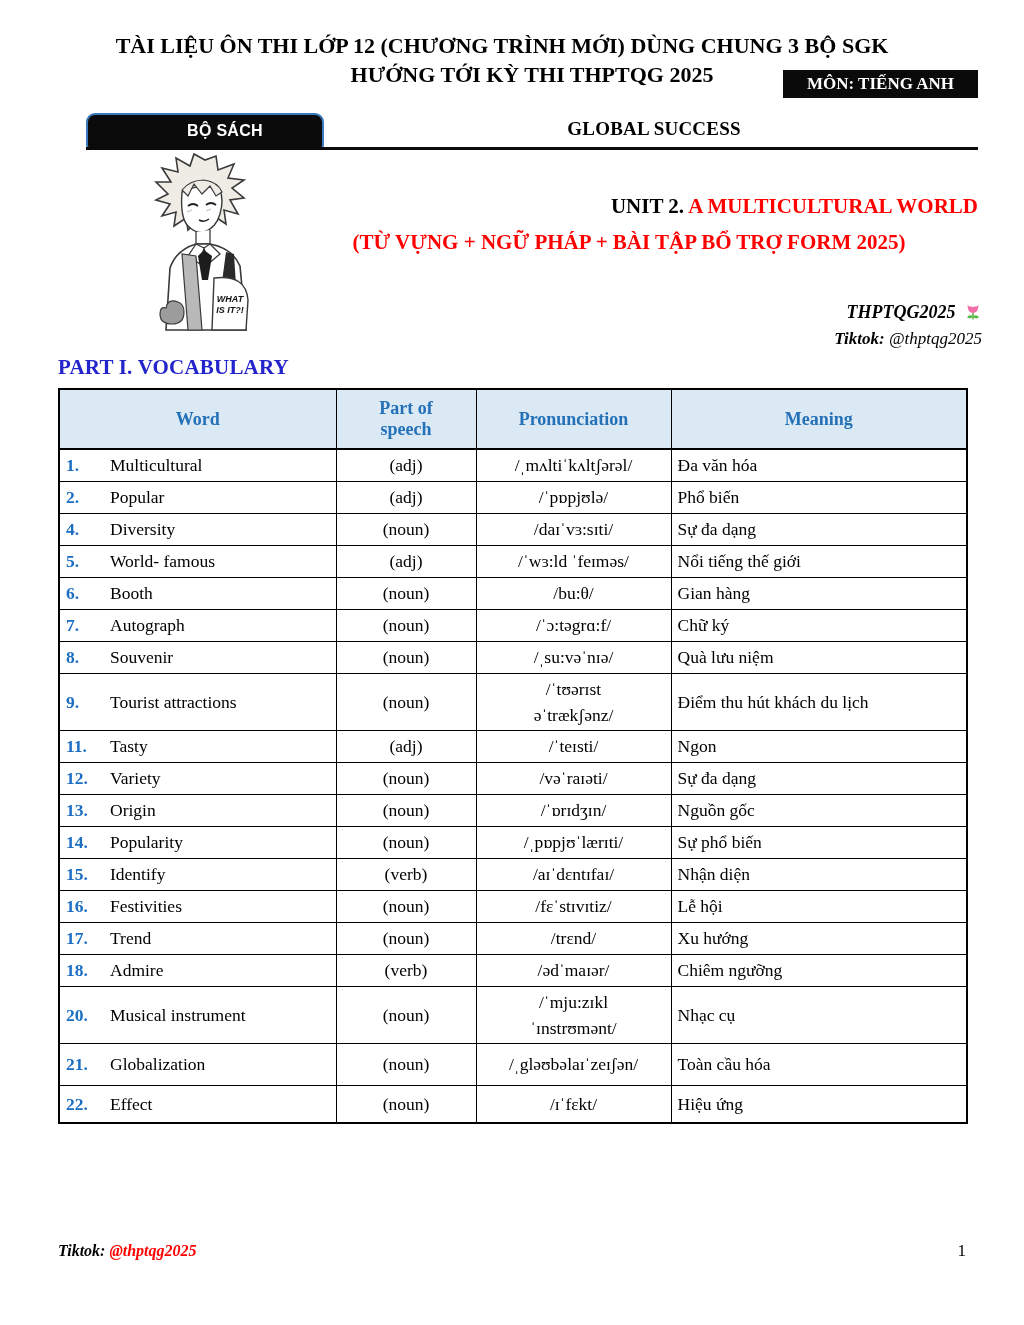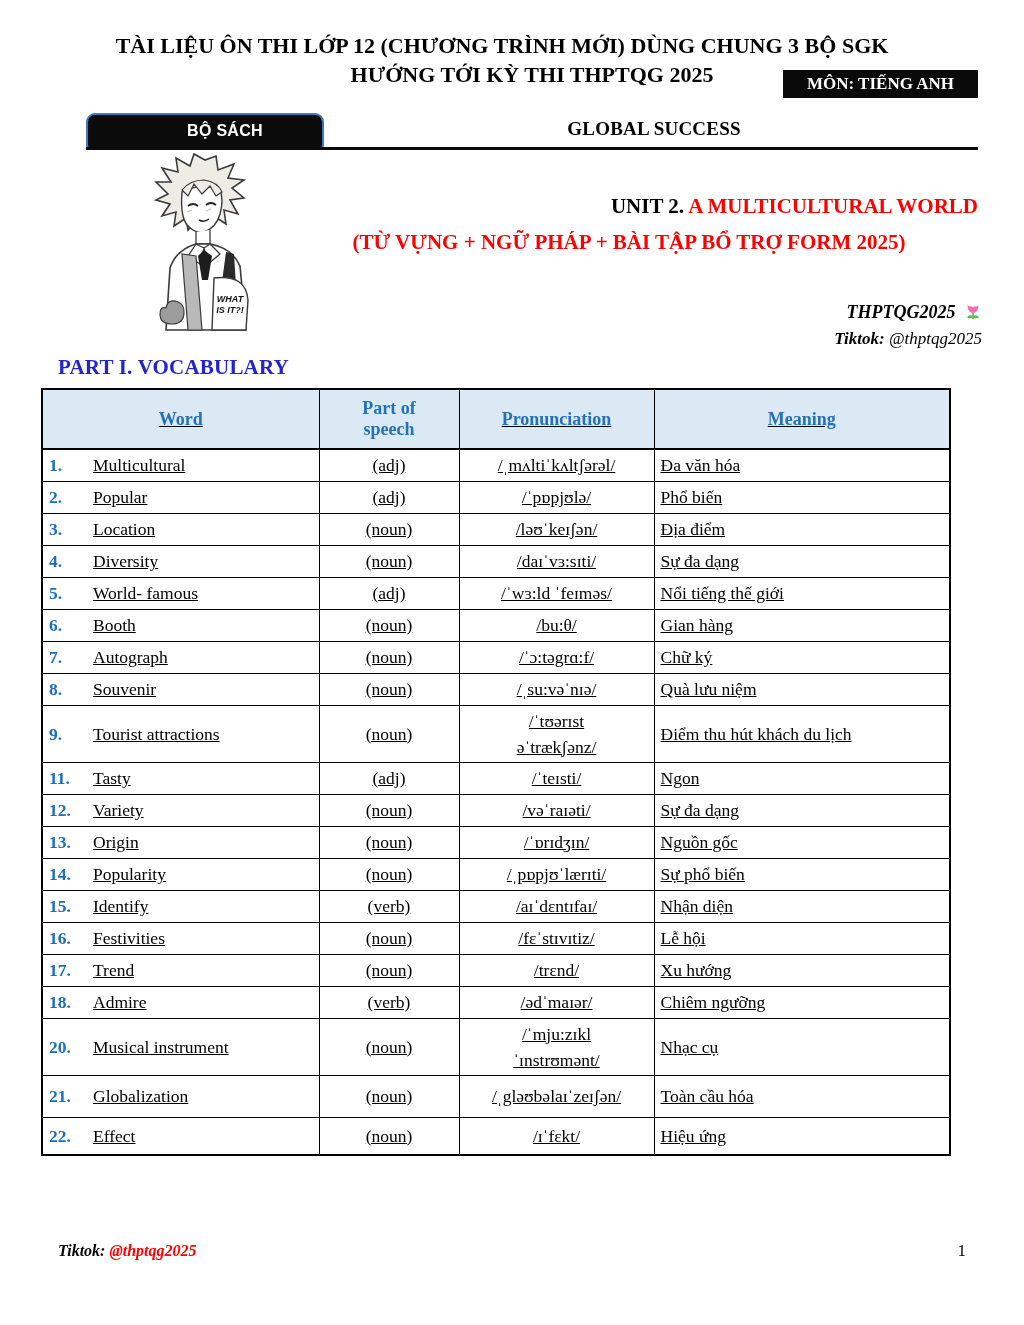--- a/index.html
+++ b/index.html
@@ -36,22 +36,22 @@
   .brand-line { position:absolute; top:302px; left:58px; width:924px; text-align:right;
     font-size:18px; font-weight:bold; font-style:italic; }
   .brand-line svg { vertical-align:-3px; margin-left:4px; }
   .tiktok-line { position:absolute; top:329px; left:58px; width:924px; text-align:right;
     font-size:17px; font-style:italic; }
   .tiktok-line .lbl { font-weight:bold; }
   
   .part-title { position:absolute; top:355px; left:58px; font-size:21px; font-weight:bold;
     color:#2424cc; letter-spacing:.2px; }
   
-  table.vocab { position:absolute; top:388px; left:41px; width:908px;
-    border-collapse:collapse; table-layout:fixed;text-decoration:underline; }
+  table.vocab { position:absolute; top:388px; left:58px; width:908px;
+    border-collapse:collapse; table-layout:fixed; }
   table.vocab th, table.vocab td { border:1.5px solid #000; }
   table.vocab { border:2px solid #000; }
   th.h-word { width:277px; } th.h-pos { width:140px; } th.h-pron { width:195px; } th.h-mean { width:296px; }
   table.vocab thead th { height:60px; background:#dbe9f5; color:#2471b8;
     font-size:18px; font-weight:bold; text-align:center; vertical-align:middle;
     border-bottom-width:2.5px; }
   th.h-pos span { display:inline-block; max-width:92px; }
   table.vocab td { font-size:17.5px; height:32px; padding:2px 6px; line-height:26px; vertical-align:middle; }
   td.c-word { padding-left:14px; }
   td.c-word .num { display:inline-block; width:44px; color:#1b6ec2; font-weight:bold; }
@@ -152,26 +152,20 @@
           <td class="c-pron">/ˌmʌltiˈkʌltʃərəl/</td>
           <td class="c-mean">Đa văn hóa</td>
         </tr>
         <tr>
           <td class="c-word"><span class="num">2.</span><span>Popular</span></td>
           <td class="c-pos">(adj)</td>
           <td class="c-pron">/ˈpɒpjʊlə/</td>
           <td class="c-mean">Phổ biến</td>
         </tr>
         <tr>
-          <td class="c-word"><span class="num">3.</span><span>Location</span></td>
-          <td class="c-pos">(noun)</td>
-          <td class="c-pron">/ləʊˈkeɪʃən/</td>
-          <td class="c-mean">Địa điểm</td>
-        </tr>
-        <tr>
           <td class="c-word"><span class="num">4.</span><span>Diversity</span></td>
           <td class="c-pos">(noun)</td>
           <td class="c-pron">/daɪˈvɜ:sɪti/</td>
           <td class="c-mean">Sự đa dạng</td>
         </tr>
         <tr>
           <td class="c-word"><span class="num">5.</span><span>World- famous</span></td>
           <td class="c-pos">(adj)</td>
           <td class="c-pron">/ˈwɜ:ld ˈfeɪməs/</td>
           <td class="c-mean">Nổi tiếng thế giới</td>

